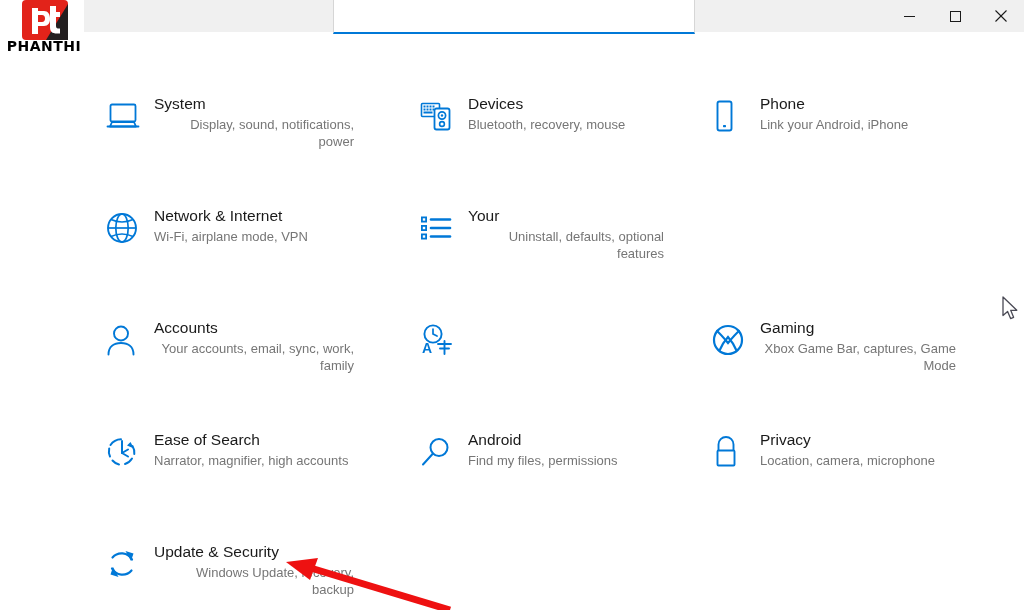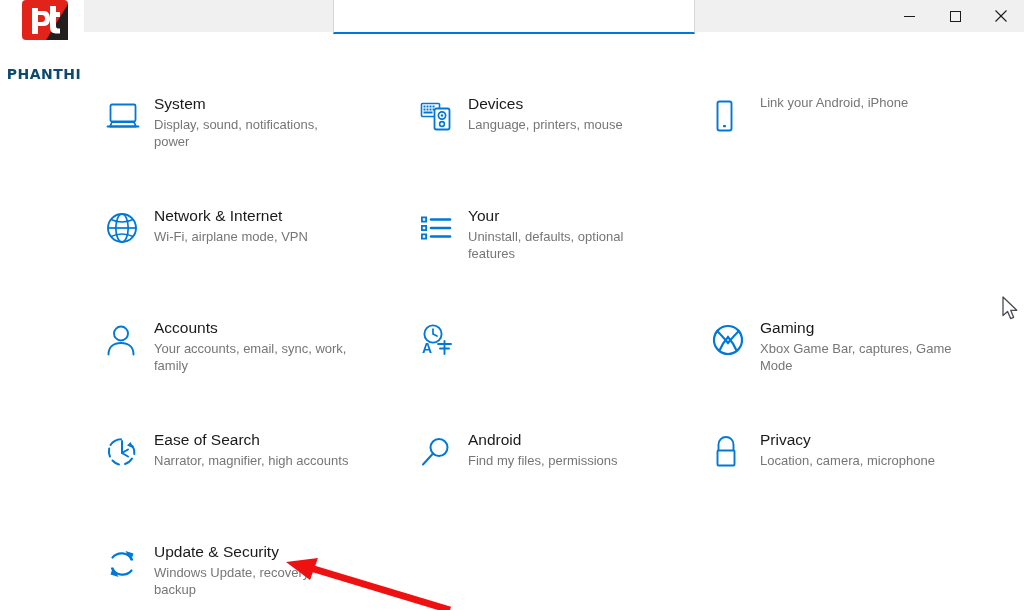--- a/index.html
+++ b/index.html
@@ -35,22 +35,21 @@
   #logo-word {
     position: absolute;
     left: 0px;
     top: 38px;
     width: 88px;
     text-align: center;
     font-family: "DejaVu Sans", sans-serif;
     font-size: 14px;
     font-weight: 700;
     letter-spacing: 0.5px;
-    color: #0c4a6e;
-    margin-top: 28px;
+    color: #000000;
   }
 
   
   #settings-window {
     position: absolute;
     left: 84px;
     top: 0;
     width: 940px;
     height: 610px;
     background: #ffffff;
@@ -137,20 +136,21 @@
     font-size: 15.5px;
     color: #1a1a1a;
     line-height: 19px;
     margin-bottom: 3px;
   }
   .tile-sub {
     font-size: 13px;
     color: #767676;
     line-height: 17px;
     max-width: 200px;
+    text-align: right;
   }
   .tile.col2 .tile-sub { max-width: 196px; }
 
   
   #annotation-arrow {
     position: absolute;
     left: 270px;
     top: 548px;
     width: 200px;
     height: 70px;
@@ -241,32 +241,33 @@
               <rect x="3.5" y="11.5" width="9" height="2"></rect>
             </g>
             <rect x="14.5" y="8.5" width="15" height="21" rx="2" fill="#ffffff" stroke="#0078d7" stroke-width="1.8"></rect>
             <circle cx="22" cy="15.5" r="3.6" fill="none" stroke="#0078d7" stroke-width="1.7"></circle>
             <circle cx="22" cy="15.5" r="1.2" fill="#0078d7"></circle>
             <circle cx="22" cy="24" r="2.4" fill="none" stroke="#0078d7" stroke-width="1.6"></circle>
           </svg>
         </div>
         <div class="tile-text">
           <div class="tile-title">Devices</div>
-          <div class="tile-sub">Language, printers, mouse</div>
+          <div class="tile-sub">Bluetooth, recovery, mouse</div>
         </div>
       </div>
 
       <div class="tile col2">
         <div class="tile-icon">
           <svg width="24" height="34" viewBox="0 0 24 34">
             <rect x="5.5" y="2.5" width="14" height="29" rx="2" fill="none" stroke="#0078d7" stroke-width="1.9"></rect>
             <rect x="11" y="26" width="3" height="2.2" rx="0.6" fill="#0078d7"></rect>
           </svg>
         </div>
         <div class="tile-text">
+          <div class="tile-title">Phone</div>
           <div class="tile-sub">Link your Android, iPhone</div>
         </div>
       </div>
     </div>
 
     <div class="row">
       <div class="tile col0">
         <div class="tile-icon">
           <svg width="32" height="32" viewBox="0 0 32 32">
             <circle cx="16" cy="16" r="14" fill="none" stroke="#0078d7" stroke-width="1.9"></circle>

